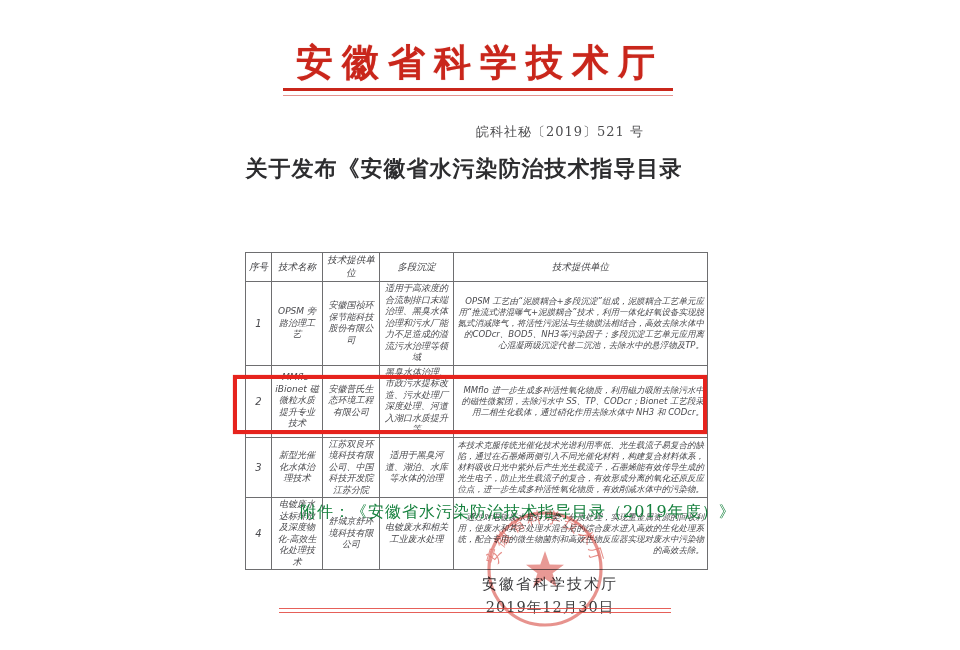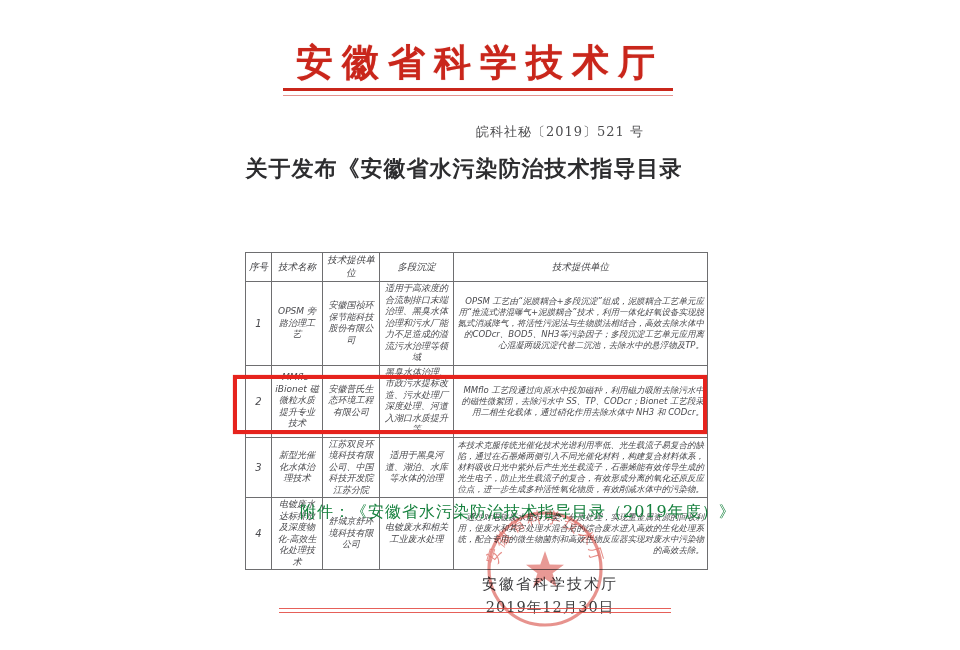--- a/index.html
+++ b/index.html
@@ -106,21 +106,21 @@
       <td class="c-name">OPSM 旁路治理工艺</td>
       <td class="c-provider">安徽国祯环保节能科技股份有限公司</td>
       <td class="c-scope">适用于高浓度的合流制排口末端治理、黑臭水体治理和污水厂能力不足造成的溢流污水治理等领域</td>
       <td class="c-desc">OPSM 工艺由“泥膜耦合+多段沉淀”组成，泥膜耦合工艺单元应用“推流式潜混曝气+泥膜耦合”技术，利用一体化好氧设备实现脱氮式消减降气，将活性污泥法与生物膜法相结合，高效去除水体中的CODcr、BOD5、NH3等污染因子；多段沉淀工艺单元应用离心混凝两级沉淀代替二沉池，去除水中的悬浮物及TP。</td>
     </tr>
     <tr class="r2">
       <td class="c-no">2</td>
       <td class="c-name">MMflo-iBionet 磁微粒水质提升专业技术</td>
       <td class="c-provider">安徽普氏生态环境工程有限公司</td>
       <td class="c-scope">黑臭水体治理、市政污水提标改造、污水处理厂深度处理、河道入湖口水质提升等</td>
-      <td class="c-desc">MMflo 工艺段通过向原水中投加磁种，利用磁力吸附去除污水中的磁性微絮团，去除污水中 SS、TP、CODcr；Bionet 工艺段采用二相生化载体，通过硝化作用去除水体中 NH3 和 CODcr。</td>
+      <td class="c-desc">MMflo 进一步生成多种活性氧化物质，利用磁力吸附去除污水中的磁性微絮团，去除污水中 SS、TP、CODcr；Bionet 工艺段采用二相生化载体，通过硝化作用去除水体中 NH3 和 CODcr。</td>
     </tr>
     <tr class="r3">
       <td class="c-no">3</td>
       <td class="c-name">新型光催化水体治理技术</td>
       <td class="c-provider">江苏双良环境科技有限公司、中国科技开发院江苏分院</td>
       <td class="c-scope">适用于黑臭河道、湖泊、水库等水体的治理</td>
       <td class="c-desc">本技术克服传统光催化技术光谱利用率低、光生载流子易复合的缺陷，通过在石墨烯两侧引入不同光催化材料，构建复合材料体系，材料吸收日光中紫外后产生光生载流子，石墨烯能有效传导生成的光生电子，防止光生载流子的复合，有效形成分离的氧化还原反应位点，进一步生成多种活性氧化物质，有效削减水体中的污染物。</td>
     </tr>
     <tr class="r4">
       <td class="c-no">4</td>

